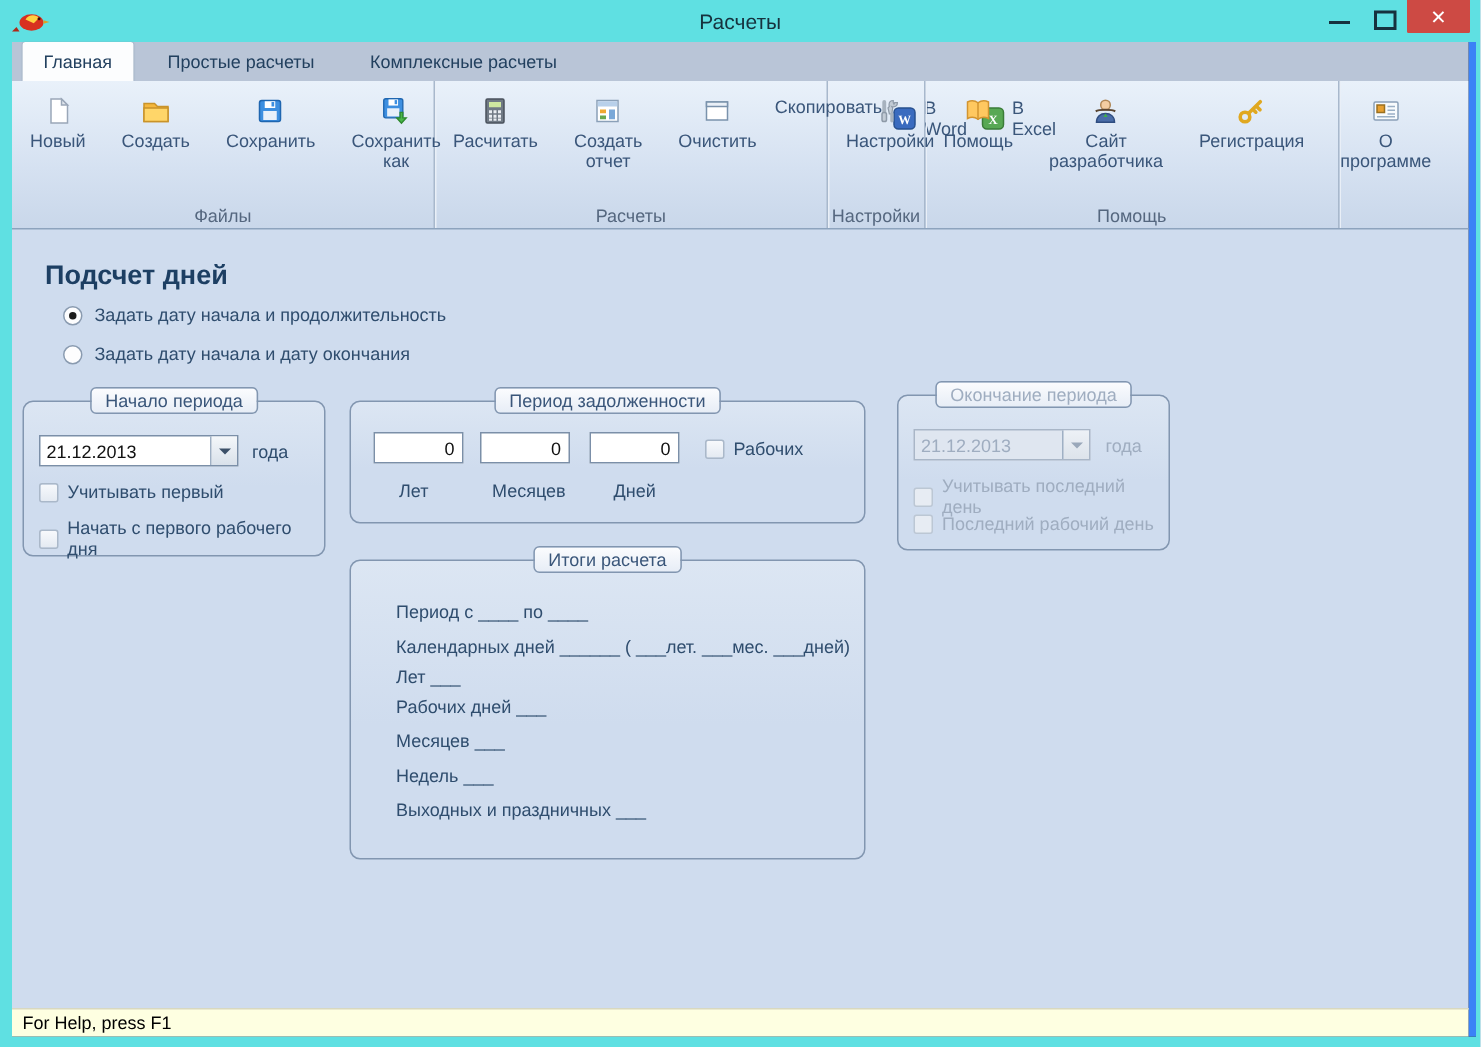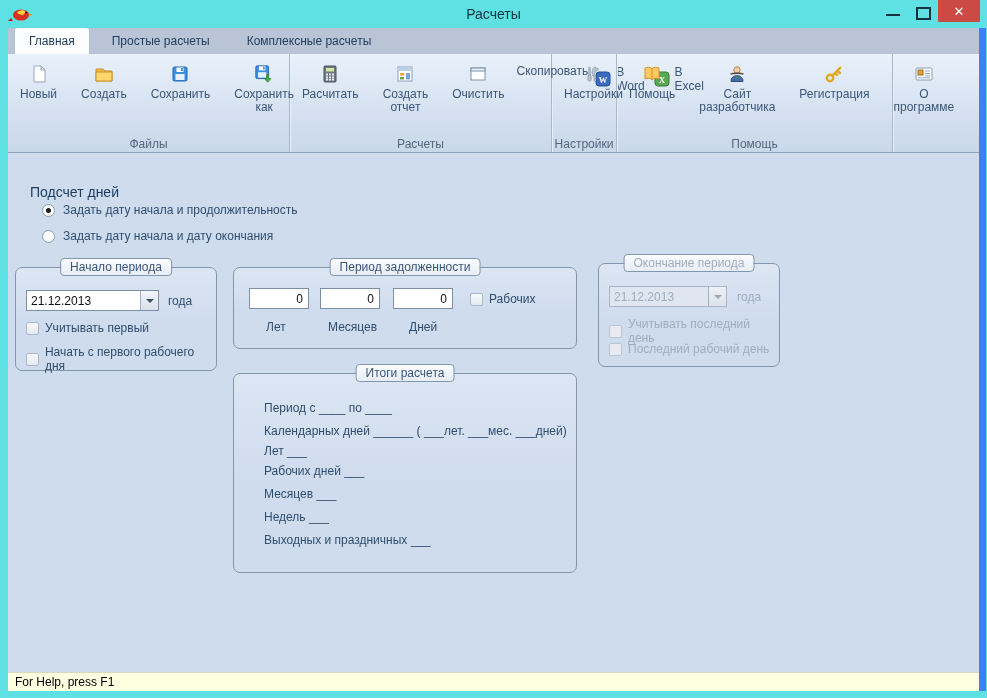--- a/index.html
+++ b/index.html
@@ -13,21 +13,21 @@
     text-align:center; font-size:14px; color:#16323e;}
   .win-controls{position:absolute; right:7px; top:0; height:24px; display:flex; align-items:flex-start;}
   .wc-btn{width:30px; height:24px; display:flex; align-items:center; justify-content:center; cursor:default;}
   .wc-min{width:14px; height:0; border-bottom:2px solid #16323e; margin-top:6px;}
   .wc-max{width:11px; height:9px; border:2px solid #16323e; margin-top:2px;}
   .wc-close{width:42px; height:22px; background:#cd4a44; color:#fff; font-size:13px;
     display:flex; align-items:center; justify-content:center; border-radius:0 0 1px 1px;}
 
   
   .client{position:absolute; left:8px; top:28px; width:971px; height:663px; background:#0f172a;
-    border-right:7px solid #3b82f6;}
+    border-right:5px solid #3b82f6;}
 
   
   .tabrow{position:absolute; left:0; top:0; width:971px; height:26px; background:#b9c5d7;
     display:flex; align-items:flex-end; padding-left:7px; box-sizing:border-box;}
   .tab{height:26px; line-height:26px; padding:0 14px; font-size:12px; color:#22405f; margin-right:9px; cursor:default;}
   .tab.active{background:#fcfdfe; border-radius:2px 2px 0 0; box-shadow:0 0 1px #8ca0b8;}
 
   
   .ribbon{position:absolute; left:0; top:26px; width:971px; height:98px;
     background:linear-gradient(#e9f1fa, #d5e1f1 60%, #c9d7ea);
@@ -39,21 +39,21 @@
   .rlabel{font-size:12px; line-height:13px; color:#3a567a; text-align:center; white-space:pre-line;}
   .glabel{position:absolute; bottom:1px; left:0; width:100%; text-align:center; font-size:12px; color:#55677f;}
   .copycol{display:flex; flex-direction:row; gap:5px; padding-top:3px;}
   .copytitle{font-size:12px; color:#3a567a;}
   .copyitem{display:flex; align-items:center; gap:5px; font-size:12px; color:#3a567a; cursor:default; padding:1px 2px; border-radius:3px;}
   .smicon{width:16px; height:16px; display:inline-flex;}
 
   
   .content{position:absolute; left:0; top:124px; width:971px; height:520px; background:#cfdcee;
     border-top:1px solid #8da3bd;}
-  .heading{position:absolute; left:22px; top:31px; font-size:14px; font-weight:normal; color:#1d3f63;}
+  .heading{position:absolute; left:22px; top:20px; font-size:18px; font-weight:bold; color:#1d3f63;}
   .radio-row{position:absolute; display:flex; align-items:center; gap:8px; font-size:12px; color:#2f4d6e; cursor:default;}
   .radio{width:13px; height:13px; border-radius:50%; border:1px solid #8a9bb0; background:#fdfdfe; position:relative; box-sizing:border-box;}
   .radio.selected::after{content:""; position:absolute; left:3px; top:3px; width:5px; height:5px; border-radius:50%; background:#1c1c1c;}
 
   .groupbox{position:absolute; border:1px solid #8296b0; border-radius:7px;
     background:linear-gradient(#dce6f3, #cfdcee 55%);}
   .gb-title{position:absolute; top:-10px; left:50%; transform:translateX(-50%);
     background:linear-gradient(#fbfcfe,#e7edf6); border:1px solid #8296b0; border-radius:4px;
     padding:1px 9px; font-size:12px; color:#3a567a; white-space:nowrap;}
   .cb-row{position:absolute; display:flex; align-items:center; gap:6px; font-size:12px; color:#2f4d6e; cursor:default;}

